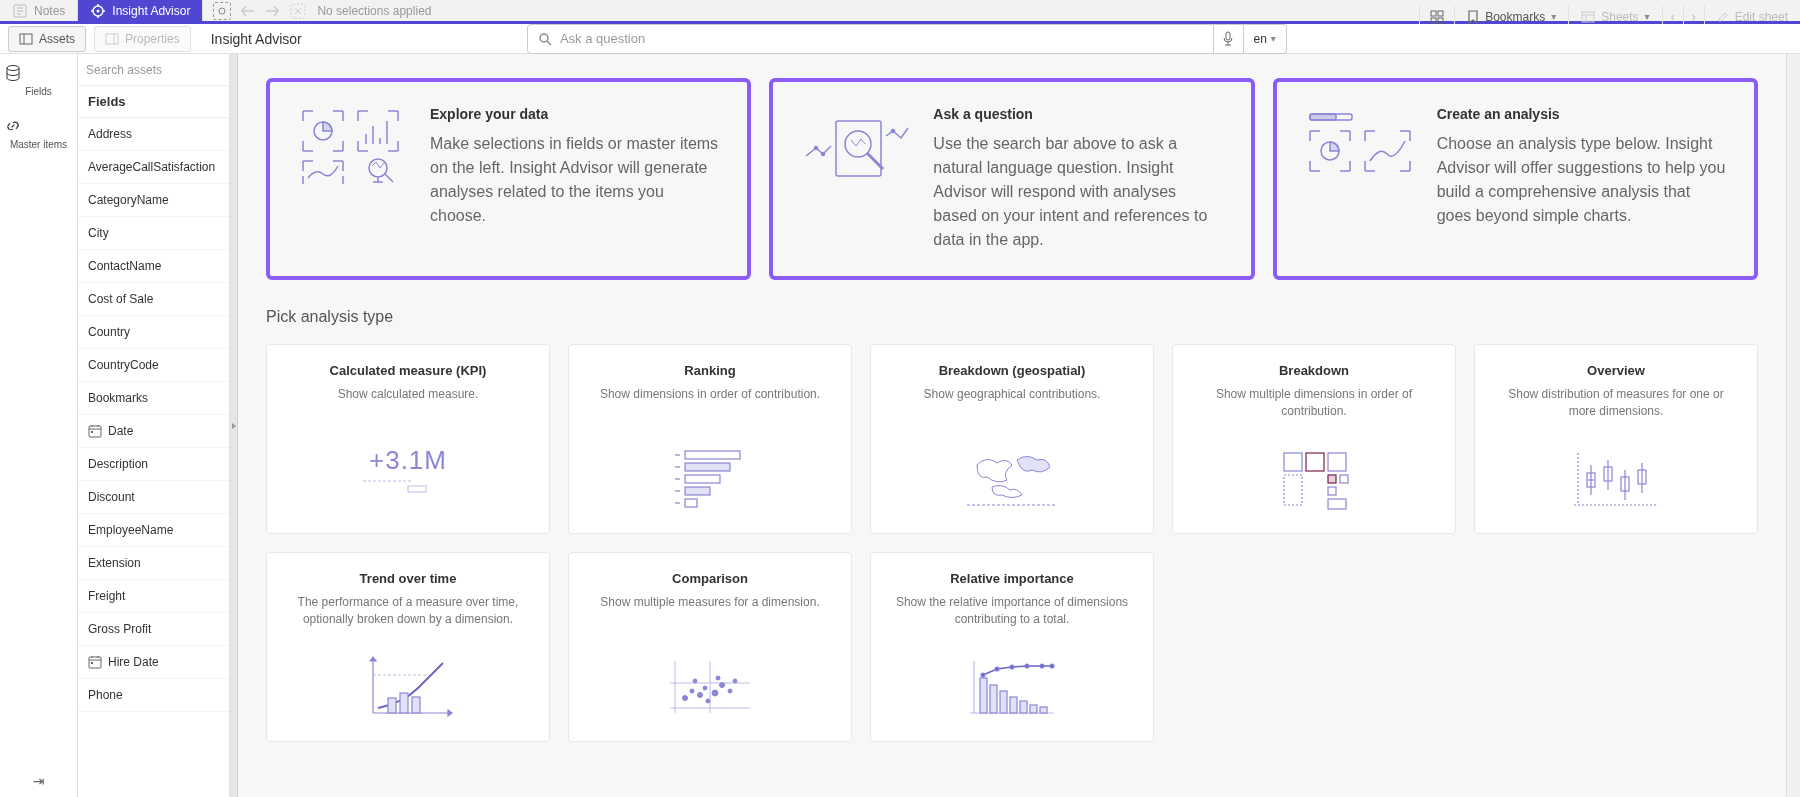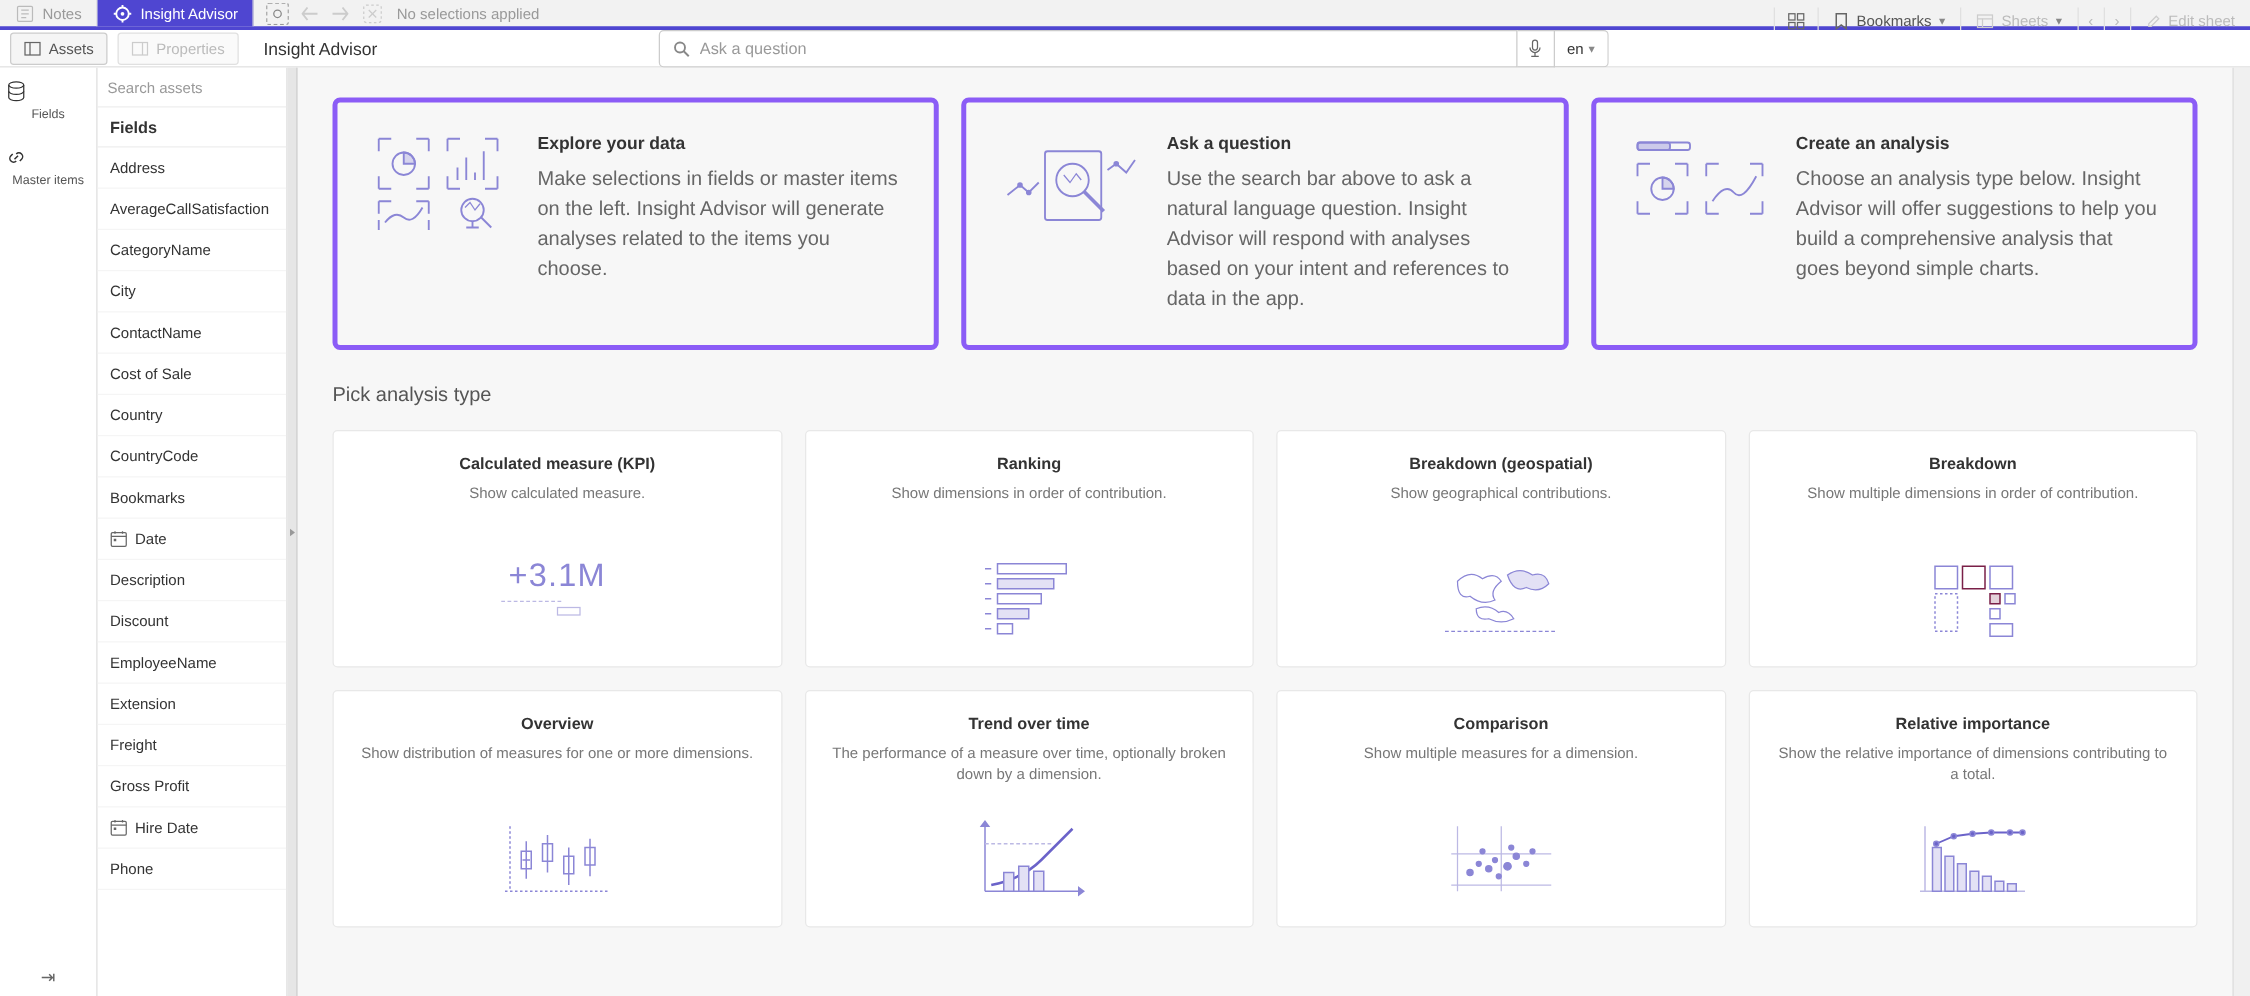--- a/index.html
+++ b/index.html
@@ -58,21 +58,21 @@
   
   .content { flex: 1; overflow: auto; padding: 24px 28px; background: #f7f7f7; }
   .intro-row { display: flex; gap: 18px; margin-bottom: 28px; }
   .intro-card { flex: 1; border: 4px solid #8b5cf6; border-radius: 6px; background: transparent; padding: 24px 28px; display: flex; gap: 22px; align-items: flex-start; }
   .intro-svg { flex: none; width: 110px; height: 80px; }
   .intro-text h3 { font-size: 14px; font-weight: 600; margin-bottom: 10px; color: #333; }
   .intro-text p { font-size: 16px; color: #666; line-height: 1.5; }
 
   .pick-title { font-size: 16px; color: #555; margin: 6px 0 18px 0; font-weight: 400; }
 
-  .analysis-grid { display: grid; grid-template-columns: repeat(4, 1fr); gap: 18px; }
+  .analysis-grid { display: grid; grid-template-columns: repeat(5, 1fr); gap: 18px; }
   .an-card { background: #fff; border: 1px solid #e8e8e8; border-radius: 4px; padding: 18px 20px; text-align: center; cursor: pointer; min-height: 190px; display: flex; flex-direction: column; align-items: center; }
   .an-card h4 { font-size: 13px; font-weight: 600; margin-bottom: 8px; color: #333; }
   .an-card p { font-size: 12px; color: #777; line-height: 1.4; margin-bottom: 14px; }
   .an-svg { width: 100px; height: 70px; margin-top: auto; }
 
   .right-scrollbar { width: 14px; background: #f0f0f0; border-left: 1px solid #ddd; }
 
   svg { display: block; }
 </style>
 </head>

